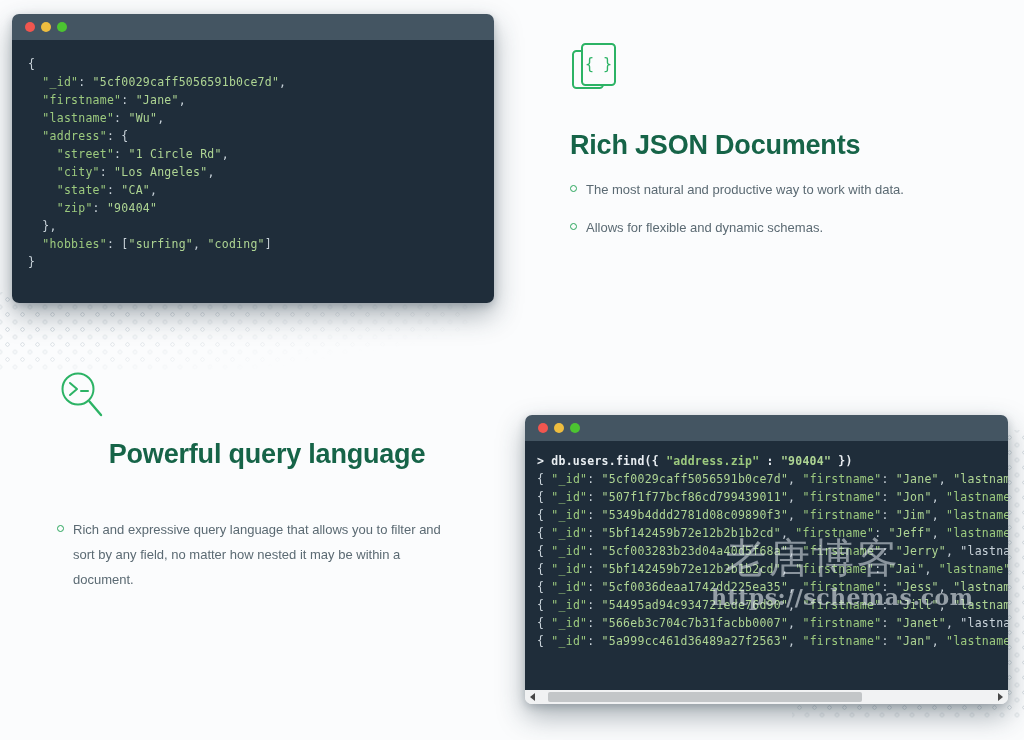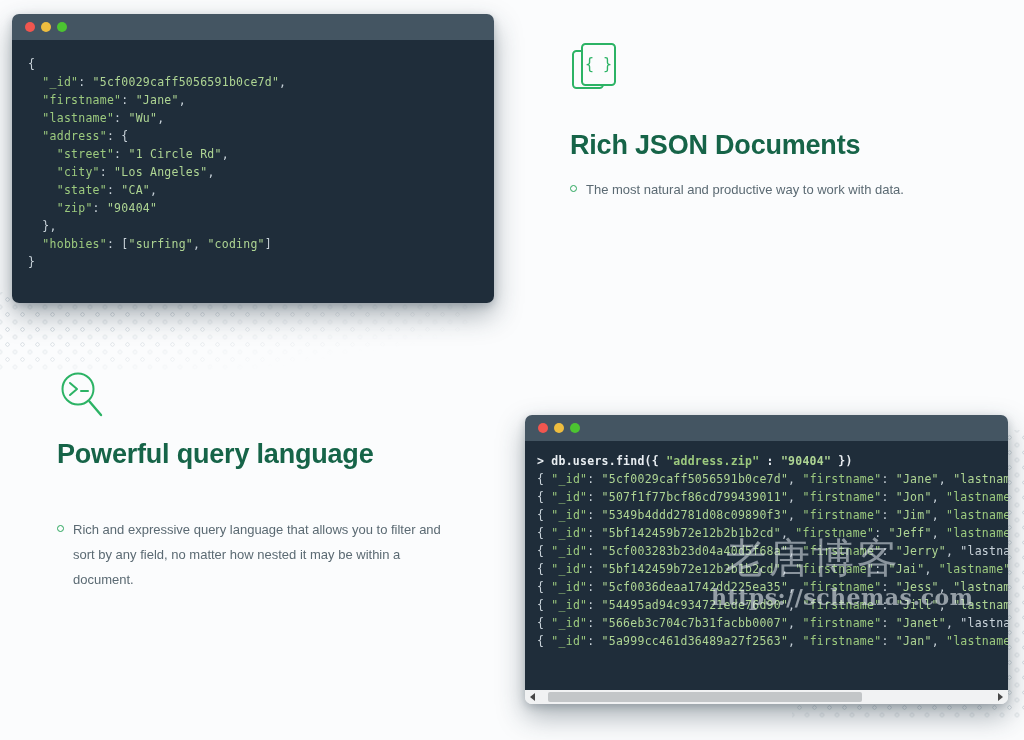--- a/index.html
+++ b/index.html
@@ -67,21 +67,21 @@
   .sb-track { position:relative; flex:1; height:100%; }
   .sb-thumb { position:absolute; top:2px; height:10px; background:#c3c6c8; border-radius:2px; }
 
   
   .feature { position:absolute; z-index:1; }
   .feature h2 { font-size:27px; font-weight:700; color:#166448; letter-spacing:-.2px; line-height:30px; }
   .feature-json { left:570px; top:42px; width:440px; }
   .feature-json h2 { margin-top:40px; }
   .feature-json .bullets { margin-top:20px; }
   .feature-query { left:57px; top:370px; width:420px; }
-  .feature-query h2 { margin-top:17px; }
+  .feature-query h2 { margin-top:17px;text-align:center; }
   .feature-query .bullets { margin-top:20px; }
 
   .bullets { list-style:none; }
   .bullet { position:relative; padding-left:16px; color:#5b6a73; font-size:13px; }
   .ring { position:absolute; left:0; top:5px; width:7px; height:7px; border:1.5px solid #2aa65c;
           border-radius:50%; }
   .bullets.single .bullet { line-height:19px; margin-bottom:19px; white-space:nowrap; }
   .bullets.multi  .bullet { line-height:25px; margin-bottom:10px; width:398px;margin-top:48px; }
   .bullets.multi  .ring { top:8px; }
 
@@ -119,20 +119,21 @@
 
   <section class="feature feature-json">
     <svg class="ficon" width="48" height="48" viewBox="0 0 48 48" fill="none">
       <rect x="3" y="9" width="30" height="37" rx="3.5" stroke="#2cb365" stroke-width="2"></rect>
       <rect x="12" y="2" width="33" height="41" rx="3.5" fill="#fbfcfd" stroke="#2cb365" stroke-width="2"></rect>
       <text x="28.5" y="27" text-anchor="middle" font-family="DejaVu Sans Mono, monospace" font-size="15" fill="#2cb365">{ }</text>
     </svg>
     <h2>Rich JSON Documents</h2>
     <ul class="bullets single">
         <li class="bullet"><span class="ring"></span><span>The most natural and productive way to work with data.</span></li>
+        <li class="bullet"><span class="ring"></span><span>Allows for flexible and dynamic schemas.</span></li>
       </ul>
   </section>
 
   <section class="feature feature-query">
     <svg class="ficon" width="50" height="52" viewBox="0 0 50 52" fill="none" stroke="#2cb365" stroke-width="2" stroke-linecap="round" stroke-linejoin="round">
       <circle cx="21" cy="19" r="15.5"></circle>
       <polyline points="13,13 20,19 13,25"></polyline>
       <line x1="24" y1="21" x2="31" y2="21"></line>
       <line x1="32.5" y1="31.5" x2="44" y2="45" stroke-width="2.4"></line>
     </svg>

